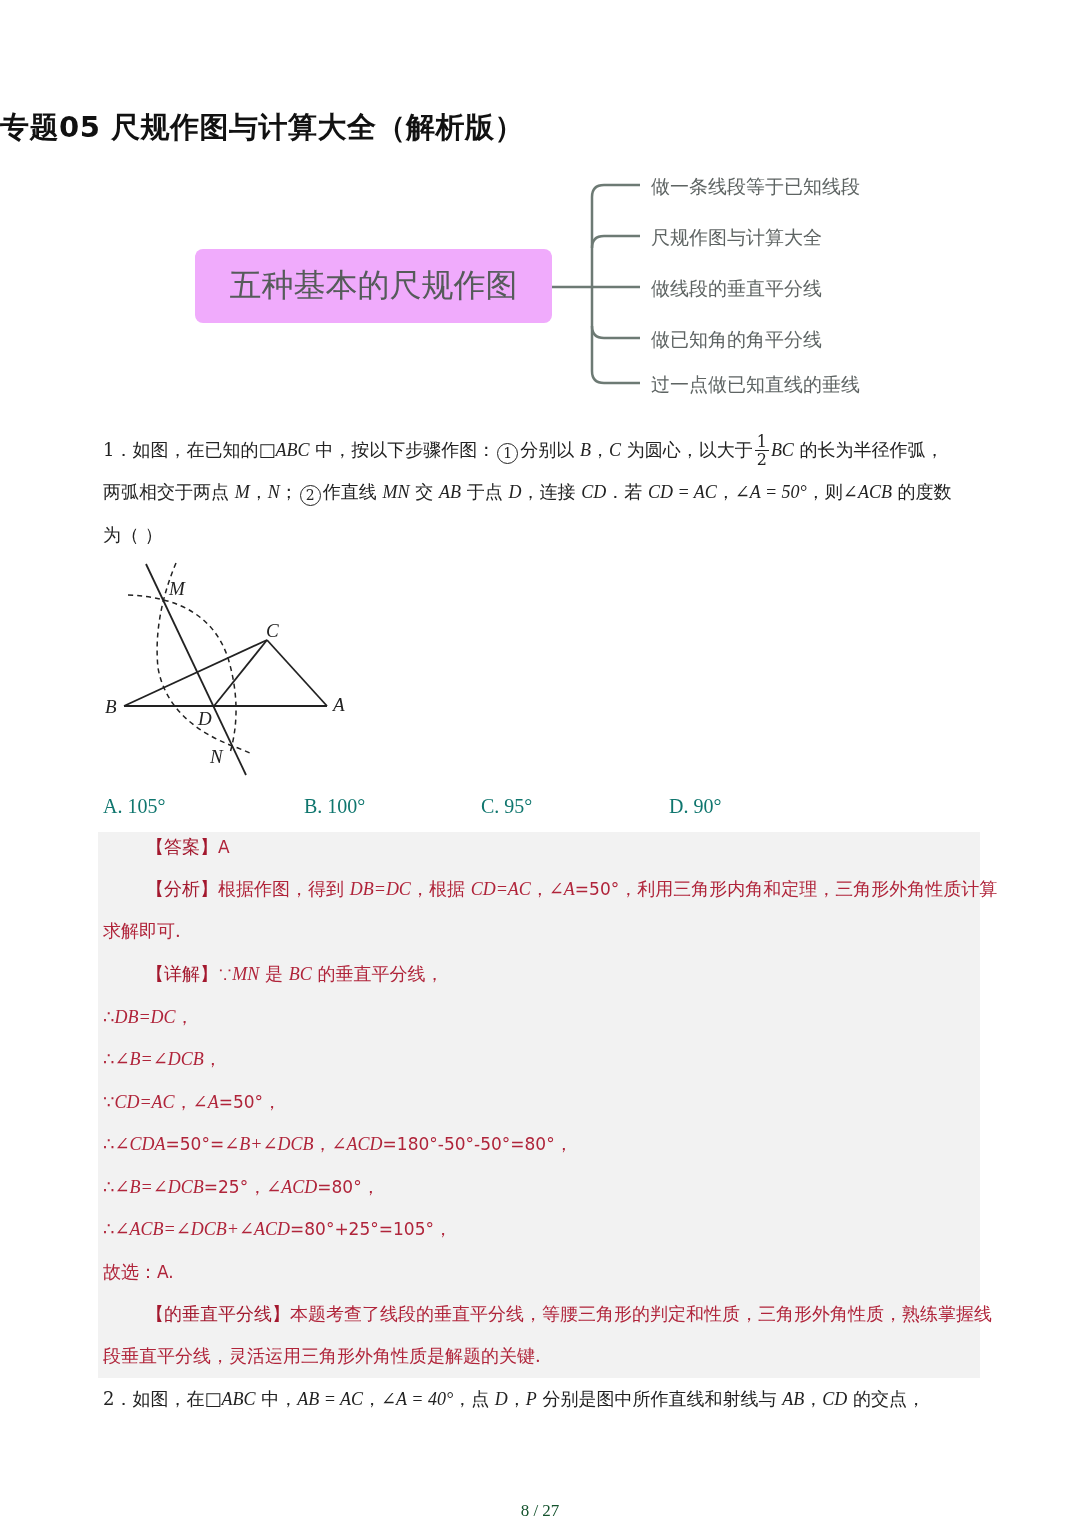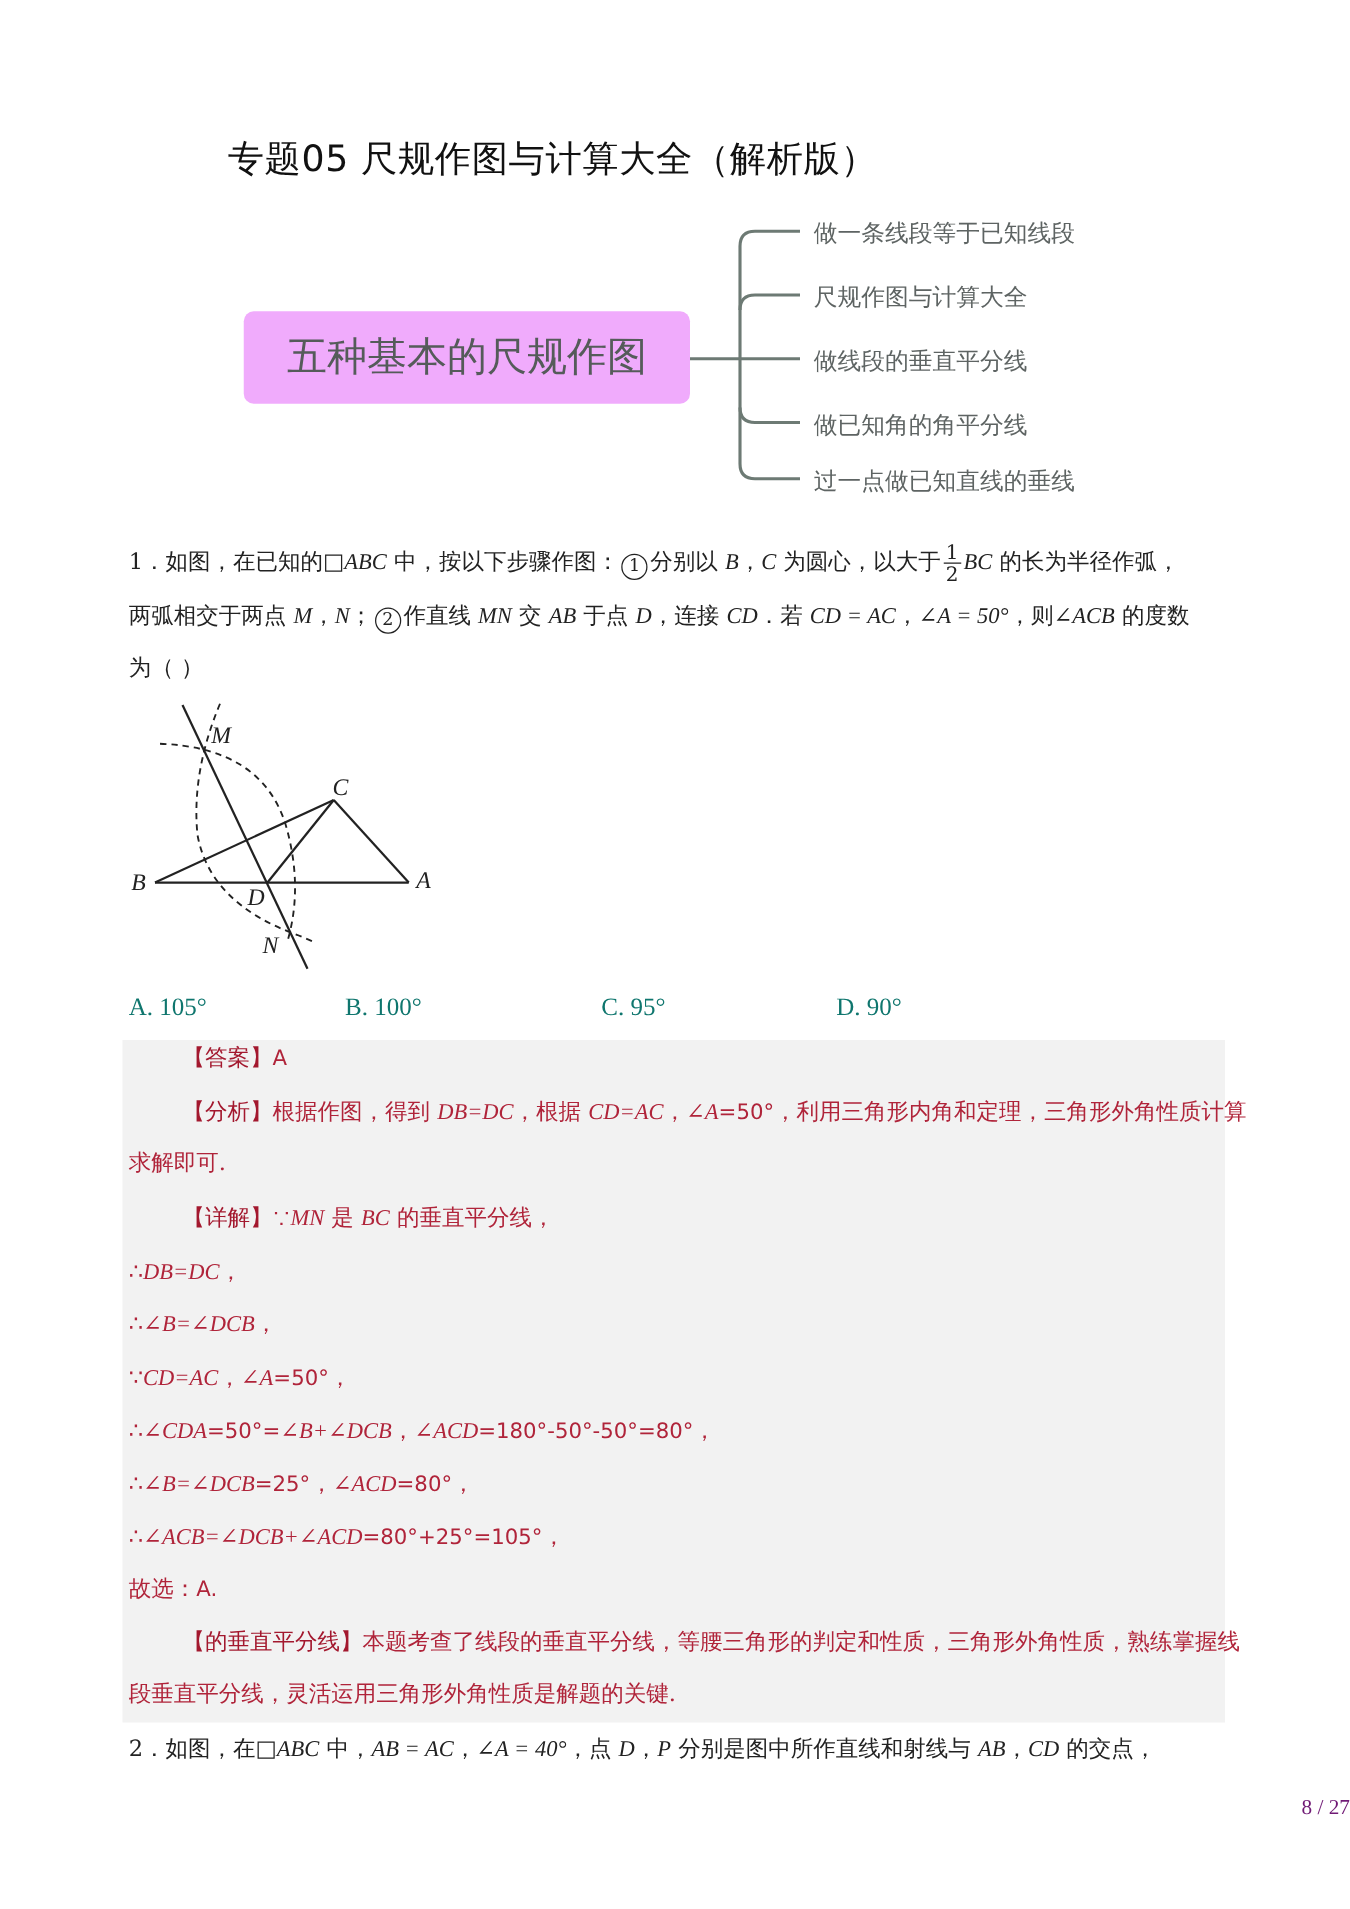--- a/index.html
+++ b/index.html
@@ -1,19 +1,19 @@
 <!DOCTYPE html>
 <html><head>
   <meta charset="utf-8">
   <style>
     html, body { margin: 0; padding: 0; background: #ffffff; }
     body { width: 1080px; height: 1527px; position: relative; overflow: hidden;
            font-family: "DejaVu Serif", "Liberation Serif", serif; color: #222; }
-    .title { position: absolute; left: 0; top: 108px; width: 884px; text-align: center;
-             font-family: "DejaVu Sans", "Liberation Sans", sans-serif; font-weight: normal;
+    .title { position: absolute; left: 0; top: 108px; width: 884px; 
+             font-family: "DejaVu Sans", "Liberation Sans", sans-serif; font-weight: bold;
              font-size: 29px; color: #111; letter-spacing: 0.5px; }
 
     
     .mm-root { position: absolute; left: 195px; top: 249px; width: 357px; height: 74px;
                background: #f0abfc; border-radius: 8px; display: flex; align-items: center;
                justify-content: center; font-family: "DejaVu Sans", "Liberation Sans", sans-serif;
                font-size: 32px; color: #555b5a; }
     .mm-lines { position: absolute; left: 552px; top: 170px; }
     .mm-item { position: absolute; left: 651px; font-family: "DejaVu Sans", "Liberation Sans", sans-serif;
                font-size: 19px; color: #5e6463; white-space: nowrap; }
@@ -32,22 +32,22 @@
 
     .opt { position: absolute; top: 795px; font-family: Liberation Serif, serif; font-size: 20px; color: #0f766e; }
 
     
     .answer-box { position: absolute; left: 98px; top: 832px; width: 882px; height: 546px; background: #f2f2f2; }
     .ans { position: absolute; left: 103px; font-size: 18px; color: #b0243a; white-space: nowrap; line-height: 20px; }
     .ans i { font-family: "Liberation Serif", "DejaVu Serif", serif; }
     .ans .br { color: #a3182e; margin-left: 43px; }
     .ans .num { font-family: "DejaVu Sans", "Liberation Sans", sans-serif; font-size: 17px; }
 
-    .footer { position: absolute; left: 0; top: 1436px; width: 1080px; text-align: right;
-              font-family: "Liberation Serif", "DejaVu Serif", serif; font-size: 17px; color: #701a75; }
+    .footer { position: absolute; left: 0; top: 1501px; width: 1080px; text-align: center;
+              font-family: "Liberation Serif", "DejaVu Serif", serif; font-size: 17px; color: #14532d; }
   </style>
 </head>
 <body>
 
 <div class="title">专题05  尺规作图与计算大全（解析版）</div>
 
 <div class="mm-root">
   <span>五种基本的尺规作图</span>
 </div>
 <svg class="mm-lines" width="100" height="225" viewBox="0 0 100 225">
@@ -92,21 +92,21 @@
   </svg>
   <span class="fig-label" style="left:71px; top:20px">M</span>
   <span class="fig-label" style="left:168px; top:62px">C</span>
   <span class="fig-label" style="left:7px; top:138px">B</span>
   <span class="fig-label" style="left:100px; top:150px">D</span>
   <span class="fig-label" style="left:235px; top:136px">A</span>
   <span class="fig-label" style="left:112px; top:188px">N</span>
 </div>
 
 <div class="opt" style="left:103px"><span>A.</span> <span>105°</span></div>
-<div class="opt" style="left:276px"><span>B.</span> <span>100°</span></div>
+<div class="opt" style="left:304px"><span>B.</span> <span>100°</span></div>
 <div class="opt" style="left:481px"><span>C.</span> <span>95°</span></div>
 <div class="opt" style="left:669px"><span>D.</span> <span>90°</span></div>
 
 <div class="answer-box"></div>
 
 <div class="ans" style="top:837px">
   <span class="br">【答案】</span><span class="num">A</span>
 </div>
 
 <div class="ans" style="top:879px">

